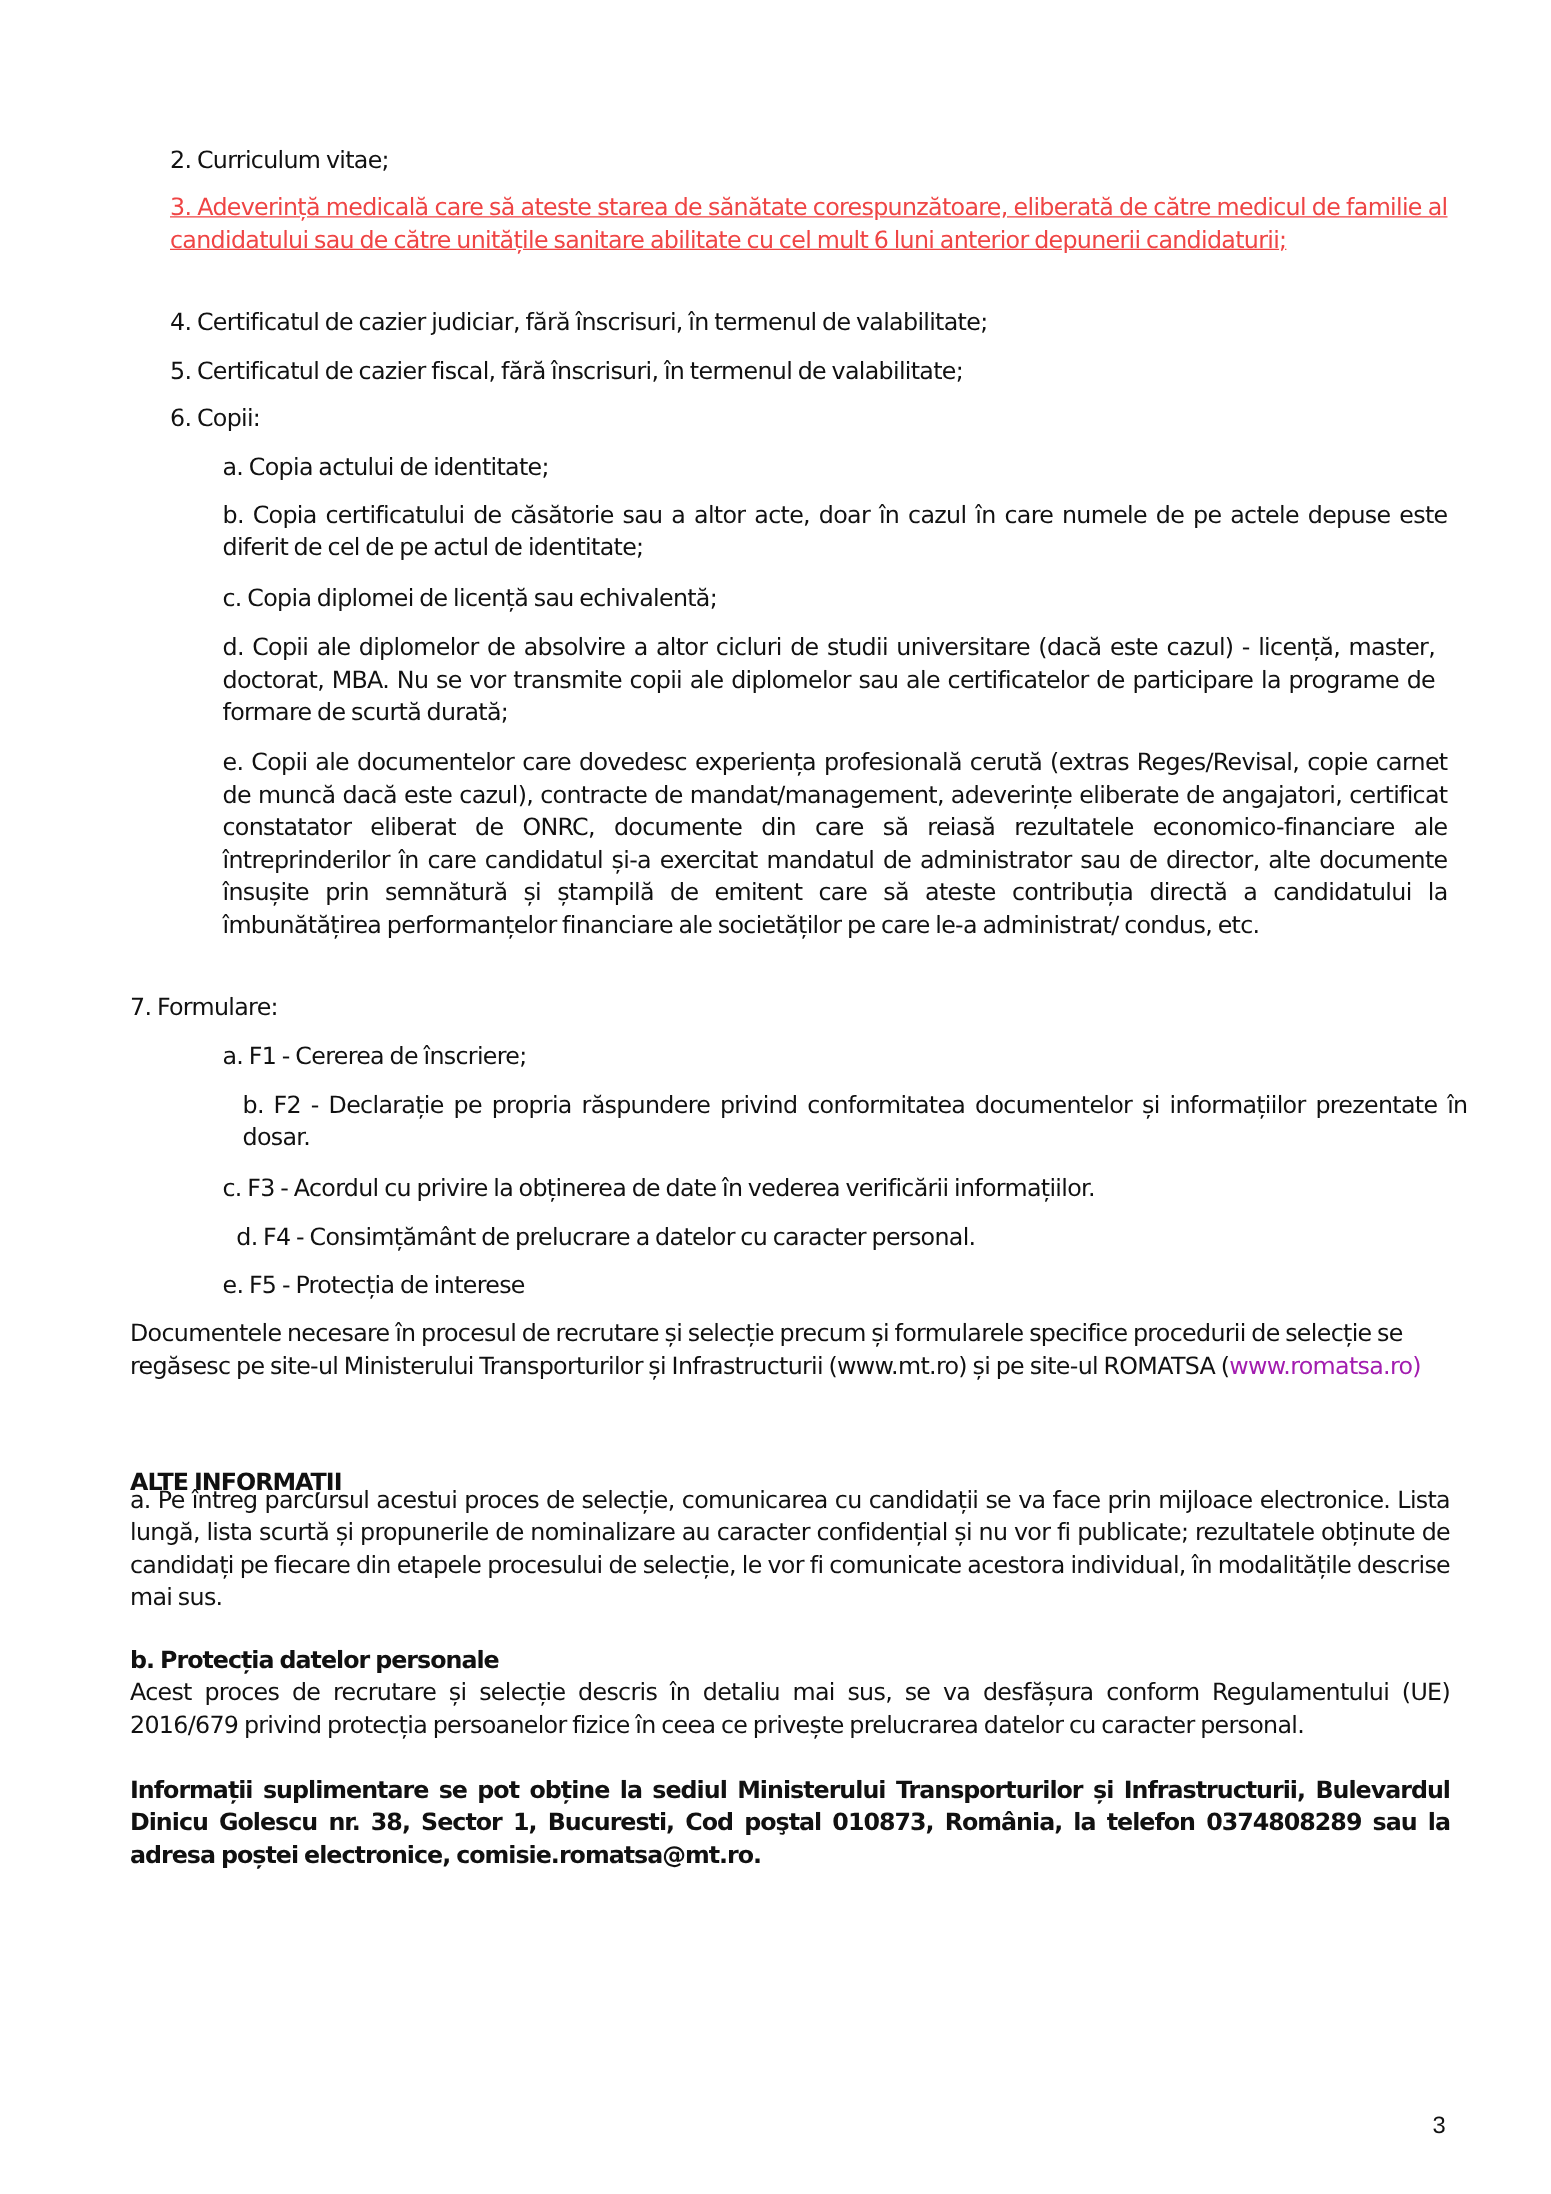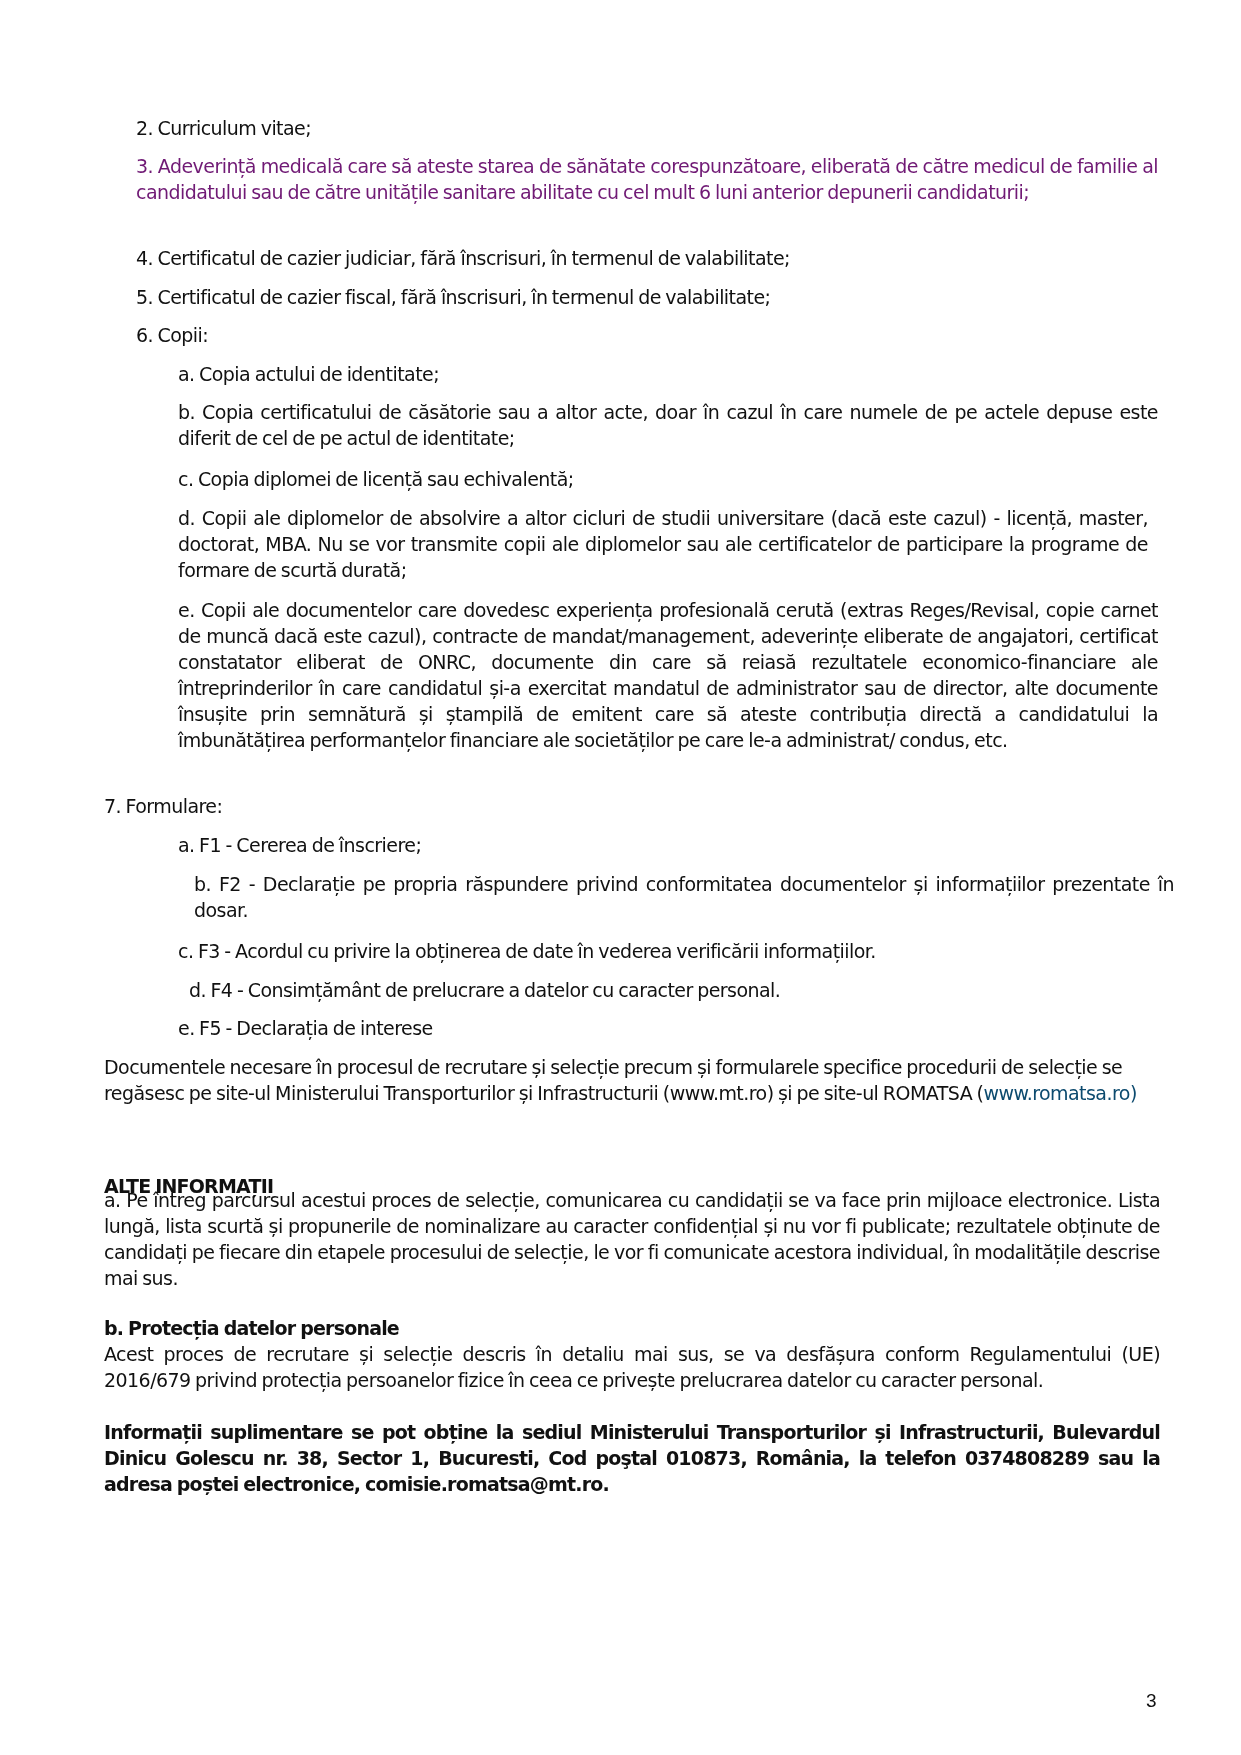--- a/index.html
+++ b/index.html
@@ -15,23 +15,23 @@
     line-height: 26px;
     letter-spacing: -0.55px;
     word-spacing: -1px;
     white-space: nowrap;
   }
   .just {
     white-space: normal;
     text-align: justify;
     text-align-last: left;
   }
-  .grey { color: #701a75; }
+  .grey { color: #ef4444; text-decoration: underline; }
   .bold { font-weight: bold; letter-spacing: -0.8px; }
-  .link-grey { color: #0c4a6e; }
+  .link-grey { color: #a21caf; }
   .pagenum {
     position: absolute; left: 1146px; top: 1690px;
     font-family: "Liberation Sans", sans-serif; font-size: 19px; color: #111;
   }
 </style>
 </head>
 <body>
 
 <div class="page">
 
@@ -45,21 +45,21 @@
   <div class="txt just" style="left:178px; top:399px; width:980px;">b. Copia certificatului de căsătorie sau a altor acte, doar în cazul în care numele de pe actele depuse este diferit de cel de pe actul de identitate;</div>
   <div class="txt" style="left:178px; top:466px;">c. Copia diplomei de licență sau echivalentă;</div>
   <div class="txt just" style="left:178px; top:505px; width:970px;">d. Copii ale diplomelor de absolvire a altor cicluri de studii universitare (dacă este cazul) - licență, master, doctorat, MBA. Nu se vor transmite copii ale diplomelor sau ale certificatelor de participare la programe de formare de scurtă durată;</div>
   <div class="txt just" style="left:178px; top:597px; width:980px;">e. Copii ale documentelor care dovedesc experiența profesională cerută (extras Reges/Revisal, copie carnet de muncă dacă este cazul), contracte de mandat/management, adeverințe eliberate de angajatori, certificat constatator eliberat de ONRC, documente din care să reiasă rezultatele economico-financiare ale întreprinderilor în care candidatul și-a exercitat mandatul de administrator sau de director, alte documente însușite prin semnătură și ștampilă de emitent care să ateste contribuția directă a candidatului la îmbunătățirea performanțelor financiare ale societăților pe care le-a administrat/ condus, etc.</div>
 
   <div class="txt" style="left:104px; top:793px;">7. Formulare:</div>
   <div class="txt" style="left:178px; top:832px;">a. F1 - Cererea de înscriere;</div>
   <div class="txt just" style="left:194px; top:871px; width:980px;">b.  F2 - Declarație pe propria răspundere privind conformitatea documentelor și informațiilor prezentate în dosar.</div>
   <div class="txt" style="left:178px; top:938px;">c. F3 - Acordul cu privire la obținerea de date în vederea verificării informațiilor.</div>
   <div class="txt" style="left:178px; top:977px;margin-left:11px;">d. F4 - Consimțământ de prelucrare a datelor cu caracter personal.</div>
-  <div class="txt" style="left:178px; top:1015px;">e. F5 - Declarația de interese</div>
+  <div class="txt" style="left:178px; top:1015px;">e. F5 - Protecția de interese</div>
 
   <div class="txt" style="left:104px; top:1054px; width:1056px; white-space:normal;">
     <span>Documentele necesare în procesul de recrutare și selecție precum și formularele specifice procedurii de selecție se regăsesc pe site-ul Ministerului Transporturilor și Infrastructurii (www.mt.ro) și pe site-ul ROMATSA (</span><span class="link-grey">www.romatsa.ro</span><span class="link-grey">)</span>
   </div>
 
   <div class="txt bold" style="left:104px; top:1161px;margin-top:12px;">ALTE INFORMAȚII</div>
   <div class="txt just" style="left:104px; top:1187px; width:1056px;">a. Pe întreg parcursul acestui proces de selecție, comunicarea cu candidații se va face prin mijloace electronice. Lista lungă, lista scurtă și propunerile de nominalizare au caracter confidențial și nu vor fi publicate; rezultatele obținute de candidați pe fiecare din etapele procesului de selecție, le vor fi comunicate acestora individual, în modalitățile descrise mai sus.</div>
 
   <div class="txt bold" style="left:104px; top:1315px;text-align:center;">b. Protecția datelor personale</div>
   <div class="txt just" style="left:104px; top:1341px; width:1056px;">Acest proces de recrutare și selecție descris în detaliu mai sus, se va desfășura conform Regulamentului (UE) 2016/679 privind protecția persoanelor fizice în ceea ce privește prelucrarea datelor cu caracter personal.</div>

